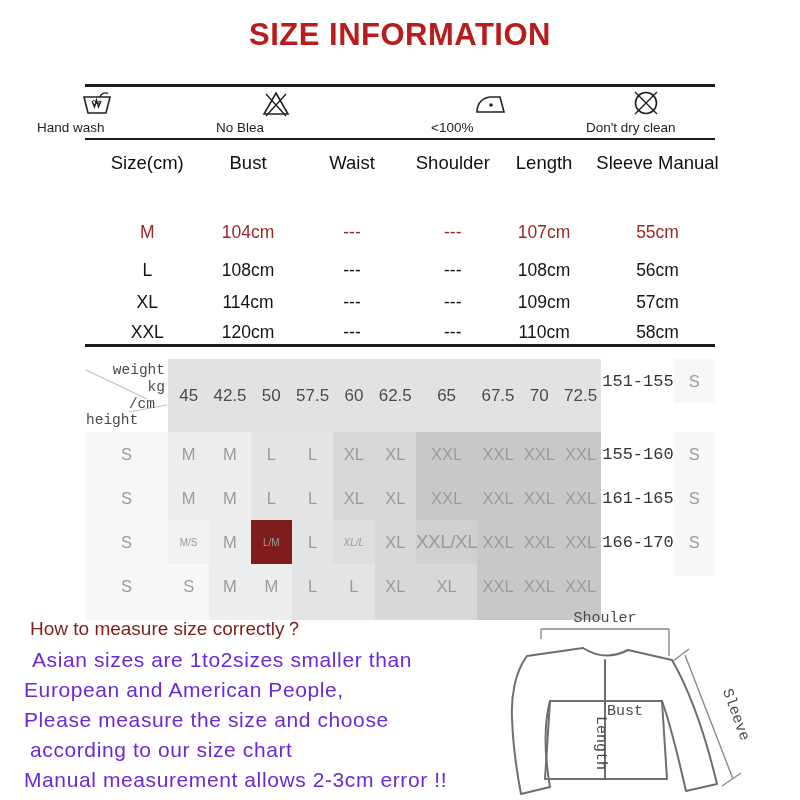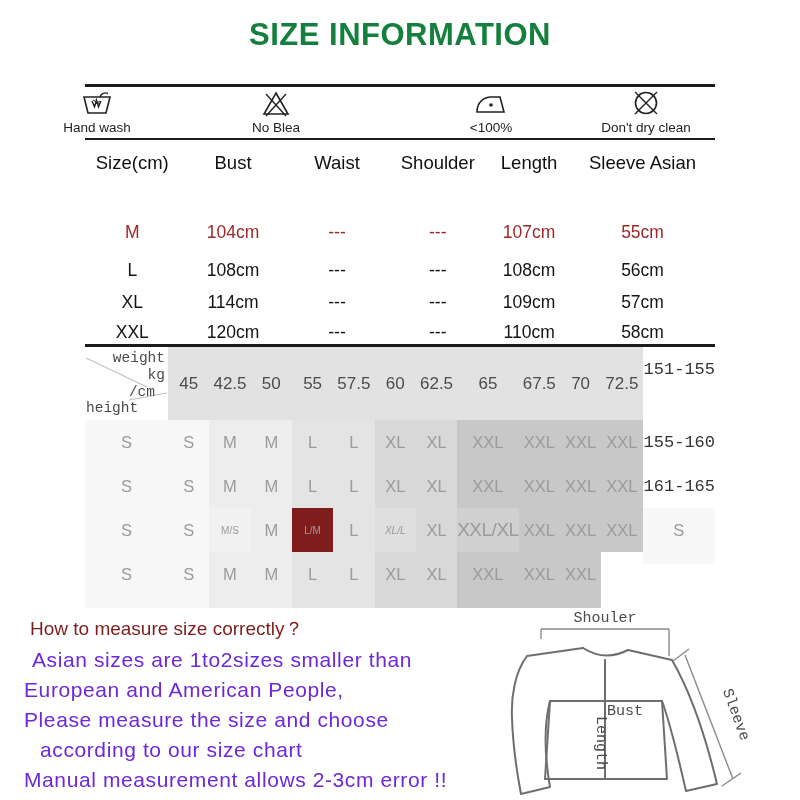--- a/index.html
+++ b/index.html
@@ -2,48 +2,48 @@
 <html><head>
 <meta charset="utf-8">
 <style>
   html,body{margin:0;padding:0;}
   body{width:800px;height:800px;position:relative;background:#fff;
        font-family:"Liberation Sans",sans-serif;overflow:hidden;}
   .abs{position:absolute;}
 
   
   #page-title{left:0;right:0;top:17px;text-align:center;font-size:31px;font-weight:bold;
-              color:#15803d;letter-spacing:0.5px;}
+              color:#b91c1c;letter-spacing:0.5px;}
 
   
   .rule{position:absolute;left:85px;width:630px;background:#1b1b1b;}
   #rule-top{top:84px;height:3px;}
   #rule-mid{top:138px;height:2px;}
   #rule-matrix{top:344px;height:3px;}
 
   
-  .care-item{position:absolute;top:89px;transform:translateX(-50%);text-align:center;width:120px;}
+  .care-item{position:absolute;top:89px;transform:translateX(-50%);width:120px;}
   .care-item svg{display:block;margin:0 auto;}
   .care-label{font-size:13.5px;color:#222;margin-top:3px;white-space:nowrap;}
 
   
-  .strow{position:absolute;left:85px;width:630px;display:grid;
+  .strow{position:absolute;left:100px;width:630px;display:grid;
          grid-template-columns:15% 17% 16% 16% 13% 23%;text-align:center;}
   .strow>div{white-space:nowrap;}
   #st-header{top:152px;font-size:18.5px;color:#101010;}
   .st-data{font-size:17.5px;color:#141414;}
   #st-row-0{top:222px;}
   #st-row-1{top:260px;}
   #st-row-2{top:292px;}
   #st-row-3{top:322px;}
   .hl{color:#9e2626;}
 
   
   #matrix{left:85px;top:347px;width:630px;}
-  .mx-grid{display:grid;grid-template-columns:83px repeat(12,1fr);}
+  .mx-grid{display:grid;grid-template-columns:83px repeat(12,1fr);margin-top:12px;}
   .mx-h{height:73px;background:#e2e2e2;display:flex;align-items:center;justify-content:center;
         font-size:17px;color:#4c4c4c;white-space:nowrap;}
   .mx-corner{background:#fff;position:relative;font-family:"Liberation Mono",monospace;
              font-size:14.5px;color:#4a4a4a;}
   .mx-corner span{position:absolute;line-height:14px;}
   .cw{top:4px;right:3px;} .ck{top:21px;right:3px;} .cc{top:38px;right:13px;} .ch{top:54px;left:1px;}
   .mx-corner svg{position:absolute;left:0;top:0;}
   .mx-label{height:44px;background:#fff;display:flex;align-items:center;
             font-family:"Liberation Mono",monospace;font-size:17px;color:#333;
             padding-left:1px;white-space:nowrap;}
@@ -59,21 +59,21 @@
   .mc[data-sz="XL"]{background:#d8d8d8;}
   .mc[data-sz="XL/L"]{background:#dedede;font-style:italic;}
   .mc[data-sz="XXL"]{background:#c8c8c8;}
   .mc[data-sz="XXL/XL"]{background:#d0d0d0;font-size:19px;letter-spacing:-0.5px;}
   .mc[data-sz="M/S"],.mc[data-sz="L/M"],.mc[data-sz="XL/L"]{font-size:10px;}
 
   
   #measure{left:24px;top:616px;width:486px;}
   #measure-heading{font-size:19px;color:#7f1d1d;margin:0 0 3px 6px;white-space:nowrap;}
   .mline{font-size:21px;color:#6d28d9;line-height:30px;letter-spacing:0.6px;white-space:nowrap;}
-  .ind1{padding-left:8px;} .ind2{padding-left:6px;margin-left:10px;}
+  .ind1{padding-left:8px;} .ind2{padding-left:6px;}
 
   
   #jacket{left:505px;top:598px;}
   .garment{fill:none;stroke:#6e6e6e;stroke-width:2;stroke-linecap:round;stroke-linejoin:round;}
   .mline2{fill:none;stroke:#8a8a8a;stroke-width:1.4;}
   .jtext{font-family:"Liberation Mono",monospace;font-size:15px;fill:#4a4a4a;}
 </style>
 </head>
 <body>
 
@@ -116,21 +116,21 @@
   </svg>
   <div class="care-label">Don't dry clean</div>
 </div>
 
 <div class="strow" id="st-header">
   <div>Size(cm)</div>
   <div>Bust</div>
   <div>Waist</div>
   <div>Shoulder</div>
   <div>Length</div>
-  <div>Sleeve Asian</div>
+  <div>Sleeve Manual</div>
 </div>
 
 <div class="strow st-data hl" id="st-row-0">
   <div>M</div>
   <div>104cm</div>
   <div>---</div>
   <div>---</div>
   <div>107cm</div>
   <div>55cm</div>
 </div>
@@ -166,21 +166,20 @@
       <line x1="44" y1="53" x2="82" y2="46" stroke="#c0c0c0" stroke-width="1.2"></line>
     </svg>
     <span class="cw">weight</span>
     <span class="ck">kg</span>
     <span class="cc">/cm</span>
     <span class="ch">height</span>
   </div>
   <div class="mx-h">45</div>
   <div class="mx-h">42.5</div>
   <div class="mx-h">50</div>
-  <div class="mx-h">55</div>
   <div class="mx-h">57.5</div>
   <div class="mx-h">60</div>
   <div class="mx-h">62.5</div>
   <div class="mx-h">65</div>
   <div class="mx-h">67.5</div>
   <div class="mx-h">70</div>
   <div class="mx-h">72.5</div>
 
   <div class="mx-label">151-155</div>
   <div class="mc" data-sz="S">S</div>
@@ -217,20 +216,21 @@
   <div class="mc" data-sz="M">M</div>
   <div class="mc" data-sz="L/M">L/M</div>
   <div class="mc" data-sz="L">L</div>
   <div class="mc" data-sz="XL/L">XL/L</div>
   <div class="mc" data-sz="XL">XL</div>
   <div class="mc" data-sz="XXL/XL">XXL/XL</div>
   <div class="mc" data-sz="XXL">XXL</div>
   <div class="mc" data-sz="XXL">XXL</div>
   <div class="mc" data-sz="XXL">XXL</div>
 
+  <div class="mx-label">166-170</div>
   <div class="mc" data-sz="S">S</div>
   <div class="mc" data-sz="S">S</div>
   <div class="mc" data-sz="S">S</div>
   <div class="mc" data-sz="M">M</div>
   <div class="mc" data-sz="M">M</div>
   <div class="mc" data-sz="L">L</div>
   <div class="mc" data-sz="L">L</div>
   <div class="mc" data-sz="XL">XL</div>
   <div class="mc" data-sz="XL">XL</div>
   <div class="mc" data-sz="XXL">XXL</div>

